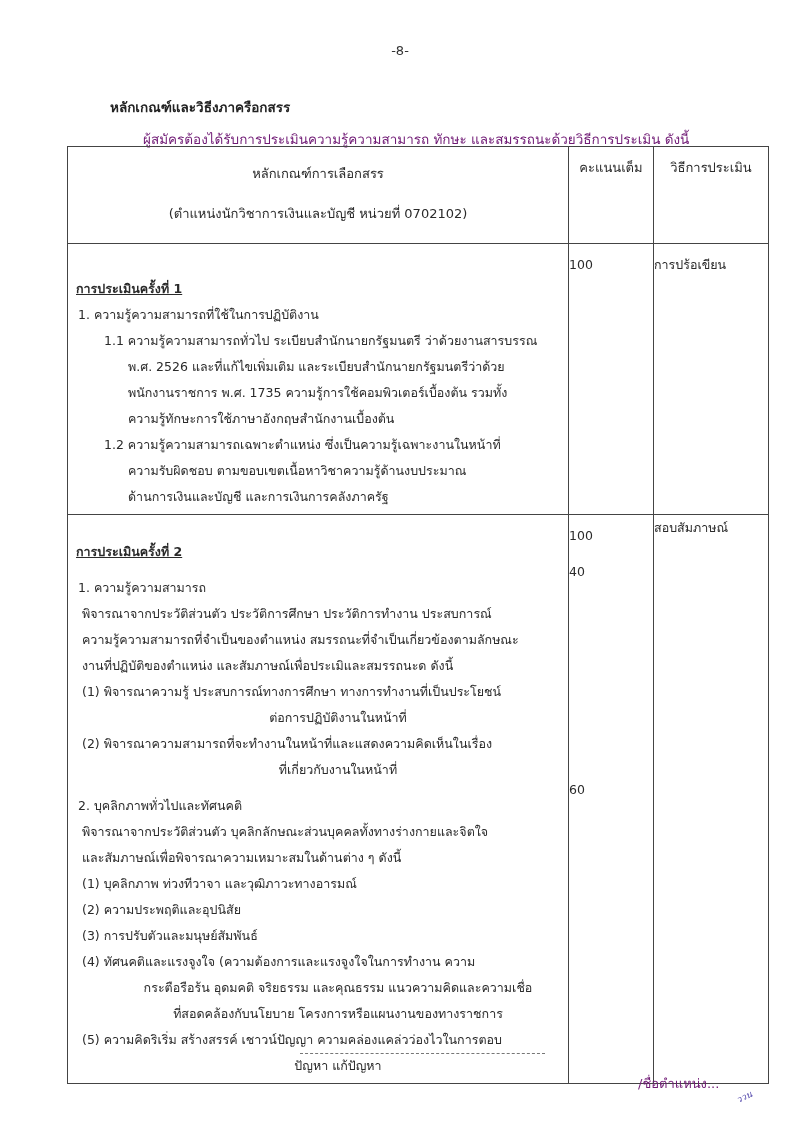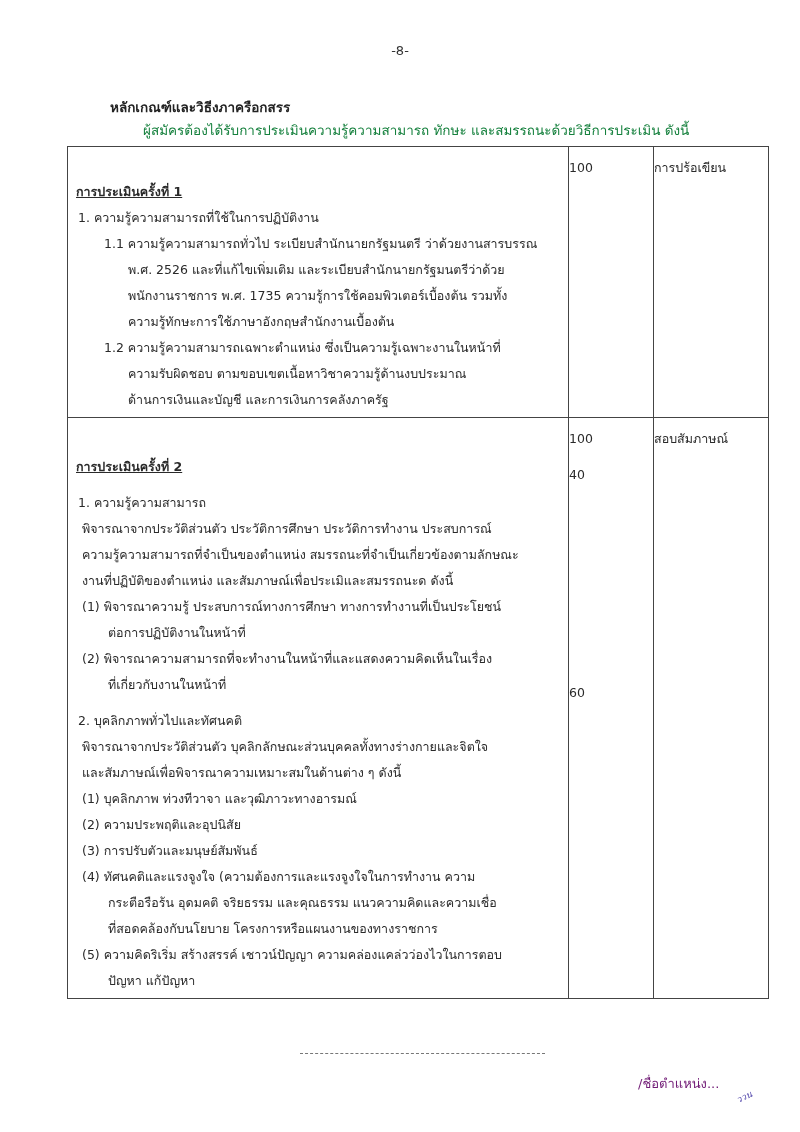--- a/index.html
+++ b/index.html
@@ -13,22 +13,22 @@
   }
   .page-num {
     position: absolute; top: 43px; left: 0; width: 800px;
     text-align: center; font-size: 13px; color: #333;
   }
   .section-title {
     position: absolute; top: 96px; left: 110px;
     font-size: 13.5px; font-weight: bold; color: #222;
   }
   .intro {
-    position: absolute; top: 119px; left: 143px;
-    font-size: 13.5px; color: #15803d;
+    position: absolute; top: 128px; left: 143px;
+    font-size: 13.5px; color: #701a75;
   }
   table.criteria {
     position: absolute; top: 146px; left: 67px;
     width: 701px;
     border-collapse: collapse;
     table-layout: fixed;
     font-size: 12.5px;
     color: #2a2a2a;
   }
   table.criteria td, table.criteria th {
@@ -43,21 +43,21 @@
   .hdr-cell { height: 80px; }
   .hdr-main { text-align: center; padding-top: 16px !important; line-height: 40px; font-size: 13px; }
   .hdr-side { text-align: center; padding-top: 10px !important; font-size: 13px; }
   .score, .method { font-size: 12.5px; }
   .line { display: block; height: 26px; line-height: 26px; white-space: nowrap; }
   .round-title { text-decoration: underline; font-weight: bold; padding-left: 8px; margin-top: 24px; }
   .l0 { padding-left: 10px; }
   .l1 { padding-left: 36px; }
   .l2 { padding-left: 60px; }
   .l1b { padding-left: 14px; }
-  .l2b { padding-left: 40px; }
+  .l2b { padding-left: 40px; text-align: center; }
   .gap { display: block; height: 10px; }
   .foot-line {
     position: absolute; top: 1053px; left: 300px; width: 245px;
     border-top: 1px dashed #777;
   }
   .foot-next {
     position: absolute; top: 1073px; left: 638px;
     font-size: 13px; color: #701a75;
   }
   .initials {
@@ -73,20 +73,28 @@
 <div class="section-title">หลักเกณฑ์และวิธีงภาครือกสรร</div>
 <div class="intro">ผู้สมัครต้องได้รับการประเมินความรู้ความสามารถ ทักษะ และสมรรถนะด้วยวิธีการประเมิน ดังนี้</div>
 
 <table class="criteria">
   <colgroup>
     <col class="col1">
       <col class="col2">
       <col class="col3">
   </colgroup>
   <tbody>
+      <tr>
+    <th class="hdr-cell hdr-main">
+      <span class="line" style="height:40px;line-height:22px">หลักเกณฑ์การเลือกสรร</span>
+      <span class="line" style="height:26px;line-height:22px">(ตำแหน่งนักวิชาการเงินและบัญชี หน่วยที่ 0702102)</span>
+    </th>
+    <th class="hdr-cell hdr-side">คะแนนเต็ม</th>
+    <th class="hdr-cell hdr-side">วิธีการประเมิน</th>
+  </tr>
 
   <tr>
     <td style="padding-top:8px;padding-bottom:4px">
       <span class="line round-title">การประเมินครั้งที่ 1</span>
       <span class="line l0">1.  ความรู้ความสามารถที่ใช้ในการปฏิบัติงาน</span>
       <span class="line l1">1.1  ความรู้ความสามารถทั่วไป ระเบียบสำนักนายกรัฐมนตรี ว่าด้วยงานสารบรรณ</span>
       <span class="line l2">พ.ศ. 2526 และที่แก้ไขเพิ่มเติม และระเบียบสำนักนายกรัฐมนตรีว่าด้วย</span>
       <span class="line l2">พนักงานราชการ พ.ศ. 1735 ความรู้การใช้คอมพิวเตอร์เบื้องต้น รวมทั้ง</span>
       <span class="line l2">ความรู้ทักษะการใช้ภาษาอังกฤษสำนักงานเบื้องต้น</span>
       <span class="line l1">1.2  ความรู้ความสามารถเฉพาะตำแหน่ง ซึ่งเป็นความรู้เฉพาะงานในหน้าที่</span>
@@ -95,21 +103,21 @@
     </td>
     <td class="score" style="padding-top:8px">
       <span class="line">100</span>
     </td>
     <td class="method" style="padding-top:8px">
       <span class="line">การปร้อเขียน</span>
     </td>
   </tr>
 
   <tr>
-    <td style="padding-top:12px;padding-bottom:4px">
+    <td style="padding-top:0;padding-bottom:4px">
       <span class="line round-title">การประเมินครั้งที่ 2</span>
       <span class="gap"></span>
       <span class="line l0">1.  ความรู้ความสามารถ</span>
       <span class="line l1b">พิจารณาจากประวัติส่วนตัว ประวัติการศึกษา ประวัติการทำงาน ประสบการณ์</span>
       <span class="line l1b">ความรู้ความสามารถที่จำเป็นของตำแหน่ง สมรรถนะที่จำเป็นเกี่ยวข้องตามลักษณะ</span>
       <span class="line l1b">งานที่ปฏิบัติของตำแหน่ง และสัมภาษณ์เพื่อประเมิและสมรรถนะด ดังนี้</span>
       <span class="line l1b">(1)  พิจารณาความรู้ ประสบการณ์ทางการศึกษา ทางการทำงานที่เป็นประโยชน์</span>
       <span class="line l2b">ต่อการปฏิบัติงานในหน้าที่</span>
       <span class="line l1b">(2)  พิจารณาความสามารถที่จะทำงานในหน้าที่และแสดงความคิดเห็นในเรื่อง</span>
       <span class="line l2b">ที่เกี่ยวกับงานในหน้าที่</span>
@@ -126,21 +134,21 @@
       <span class="line l1b">(5) ความคิดริเริ่ม สร้างสรรค์ เชาวน์ปัญญา ความคล่องแคล่วว่องไวในการตอบ</span>
       <span class="line l2b">ปัญหา แก้ปัญหา</span>
     </td>
     <td class="score" style="padding-top:8px">
       <span class="line">100</span>
       <span class="gap"></span>
       <span class="line">40</span>
       <span style="display:block;height:192px"></span>
       <span class="line">60</span>
     </td>
-    <td class="method" style="padding-top:8px">
+    <td class="method" style="">
       <span class="line">สอบสัมภาษณ์</span>
     </td>
   </tr>
 </tbody>
   </table>
 
 <div class="foot-line"></div>
 <div class="foot-next">/ชื่อตำแหน่ง...</div>
 <div class="initials">ววน</div>
 

